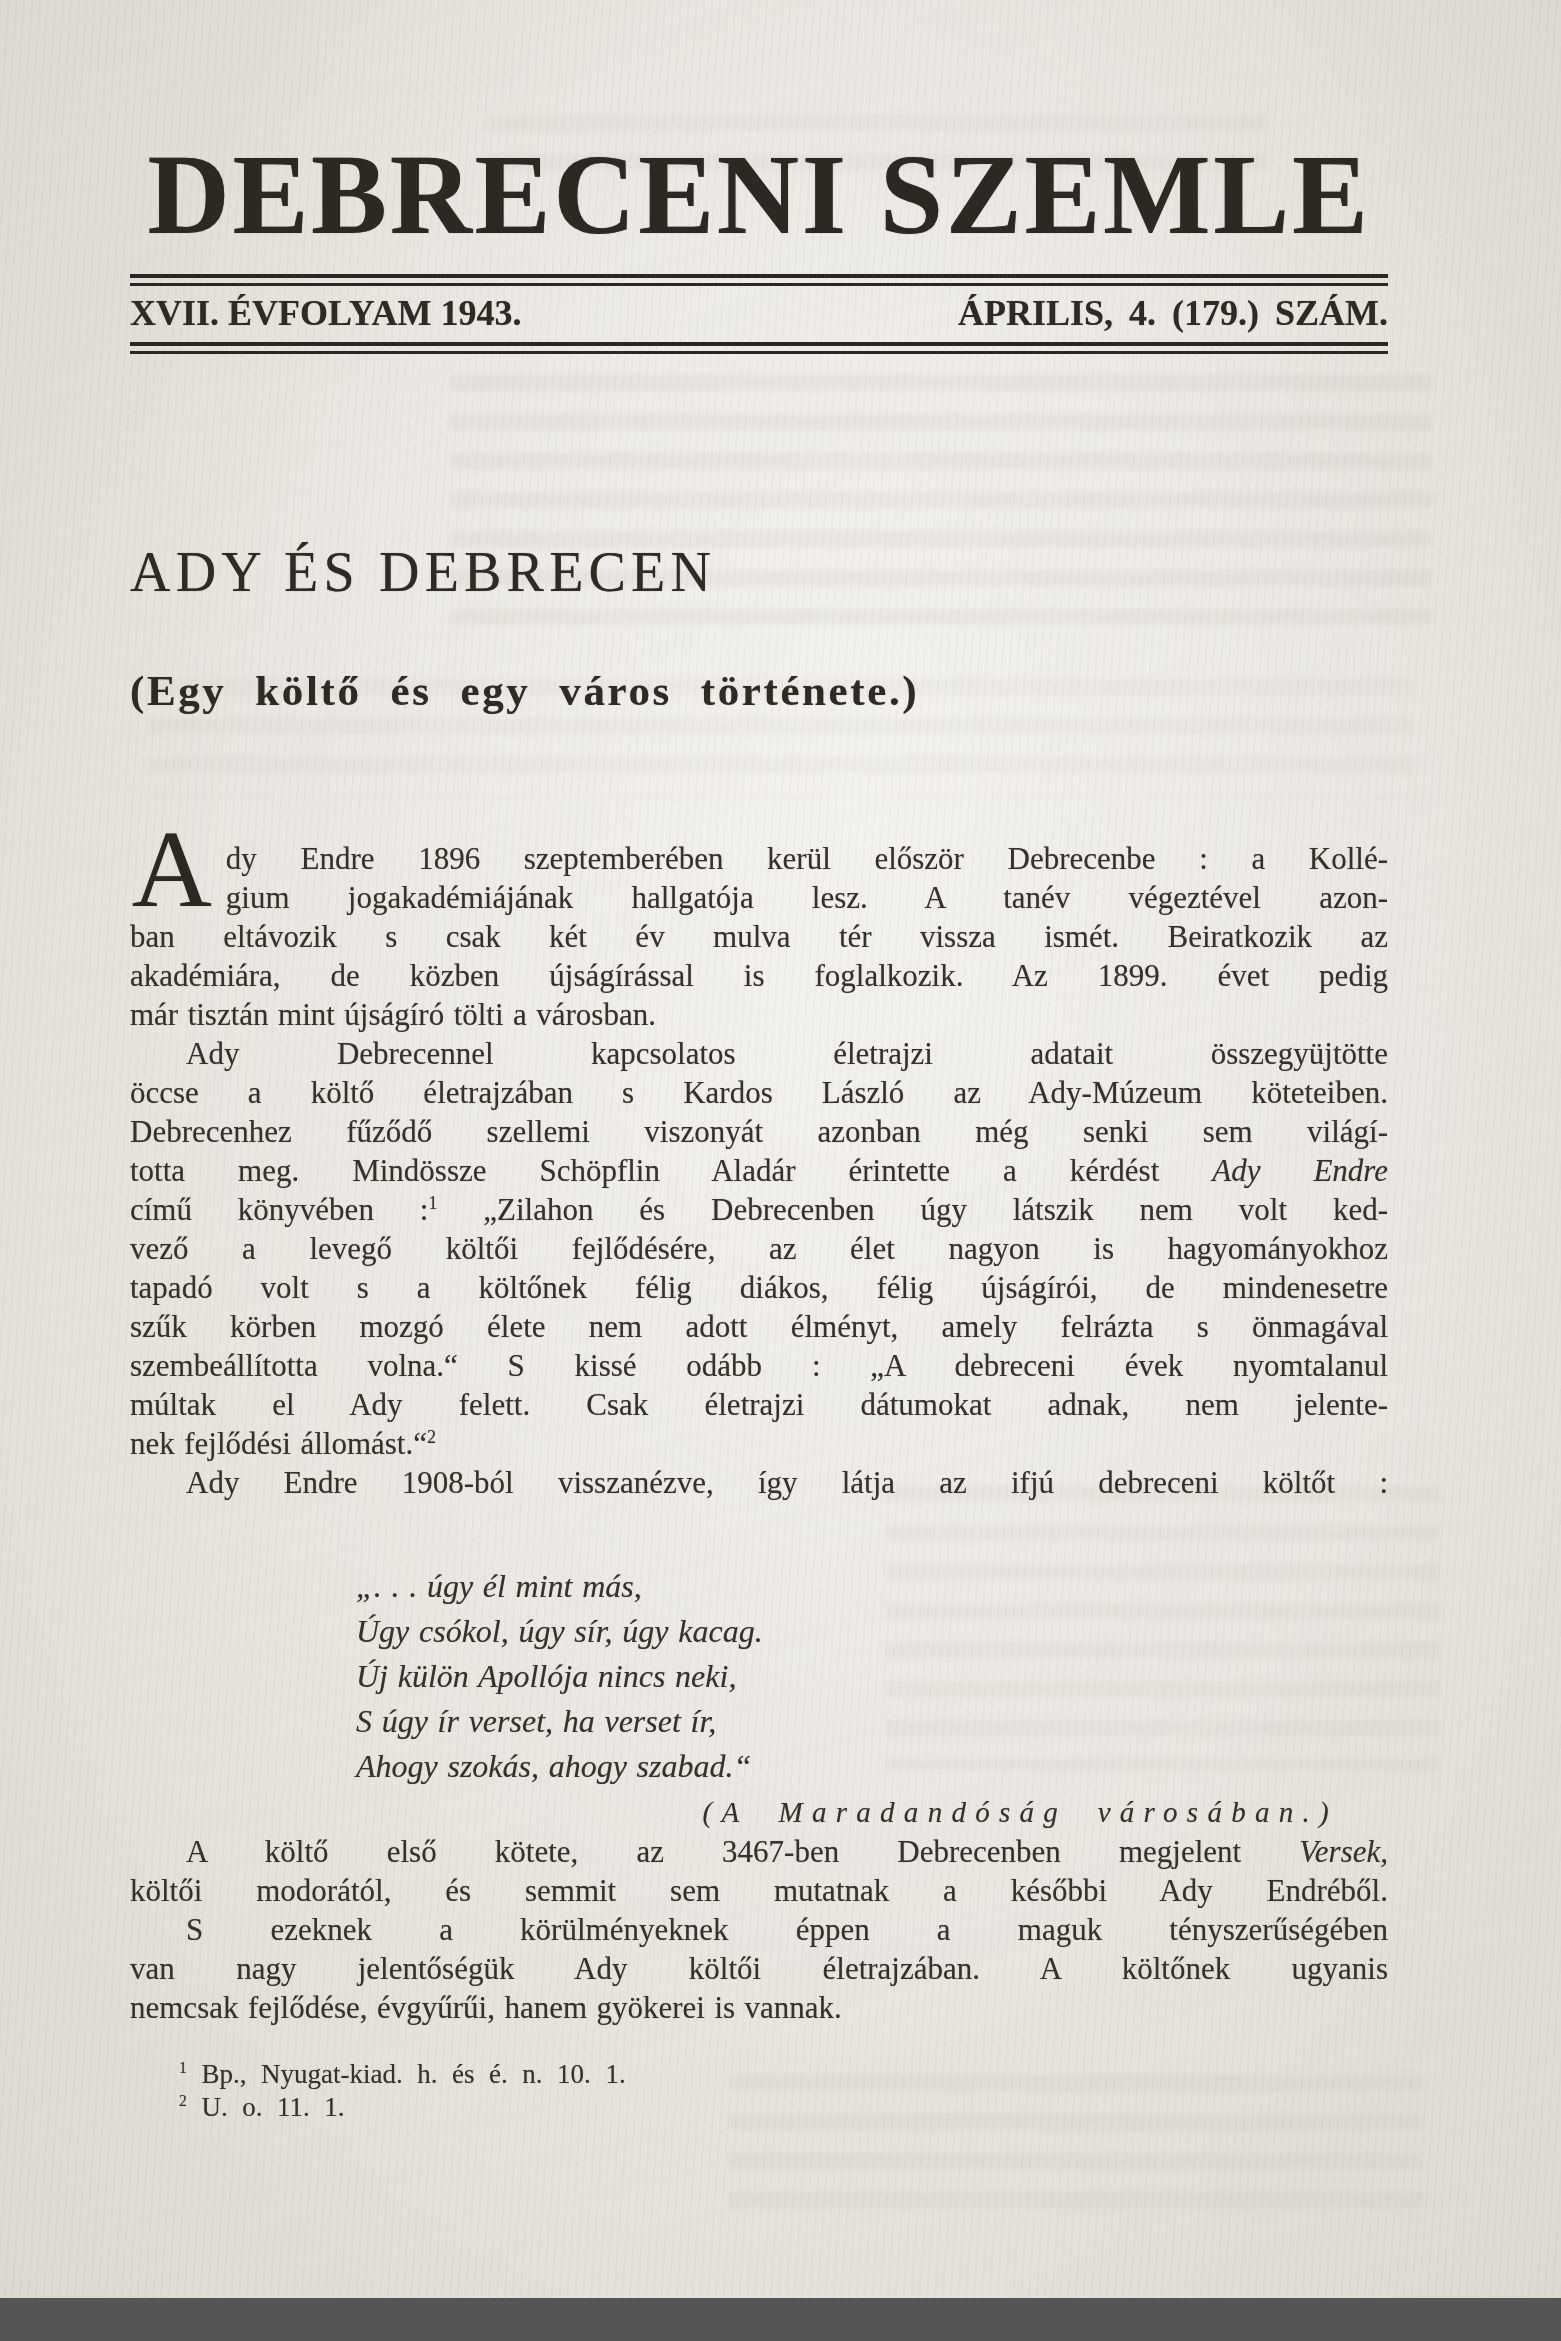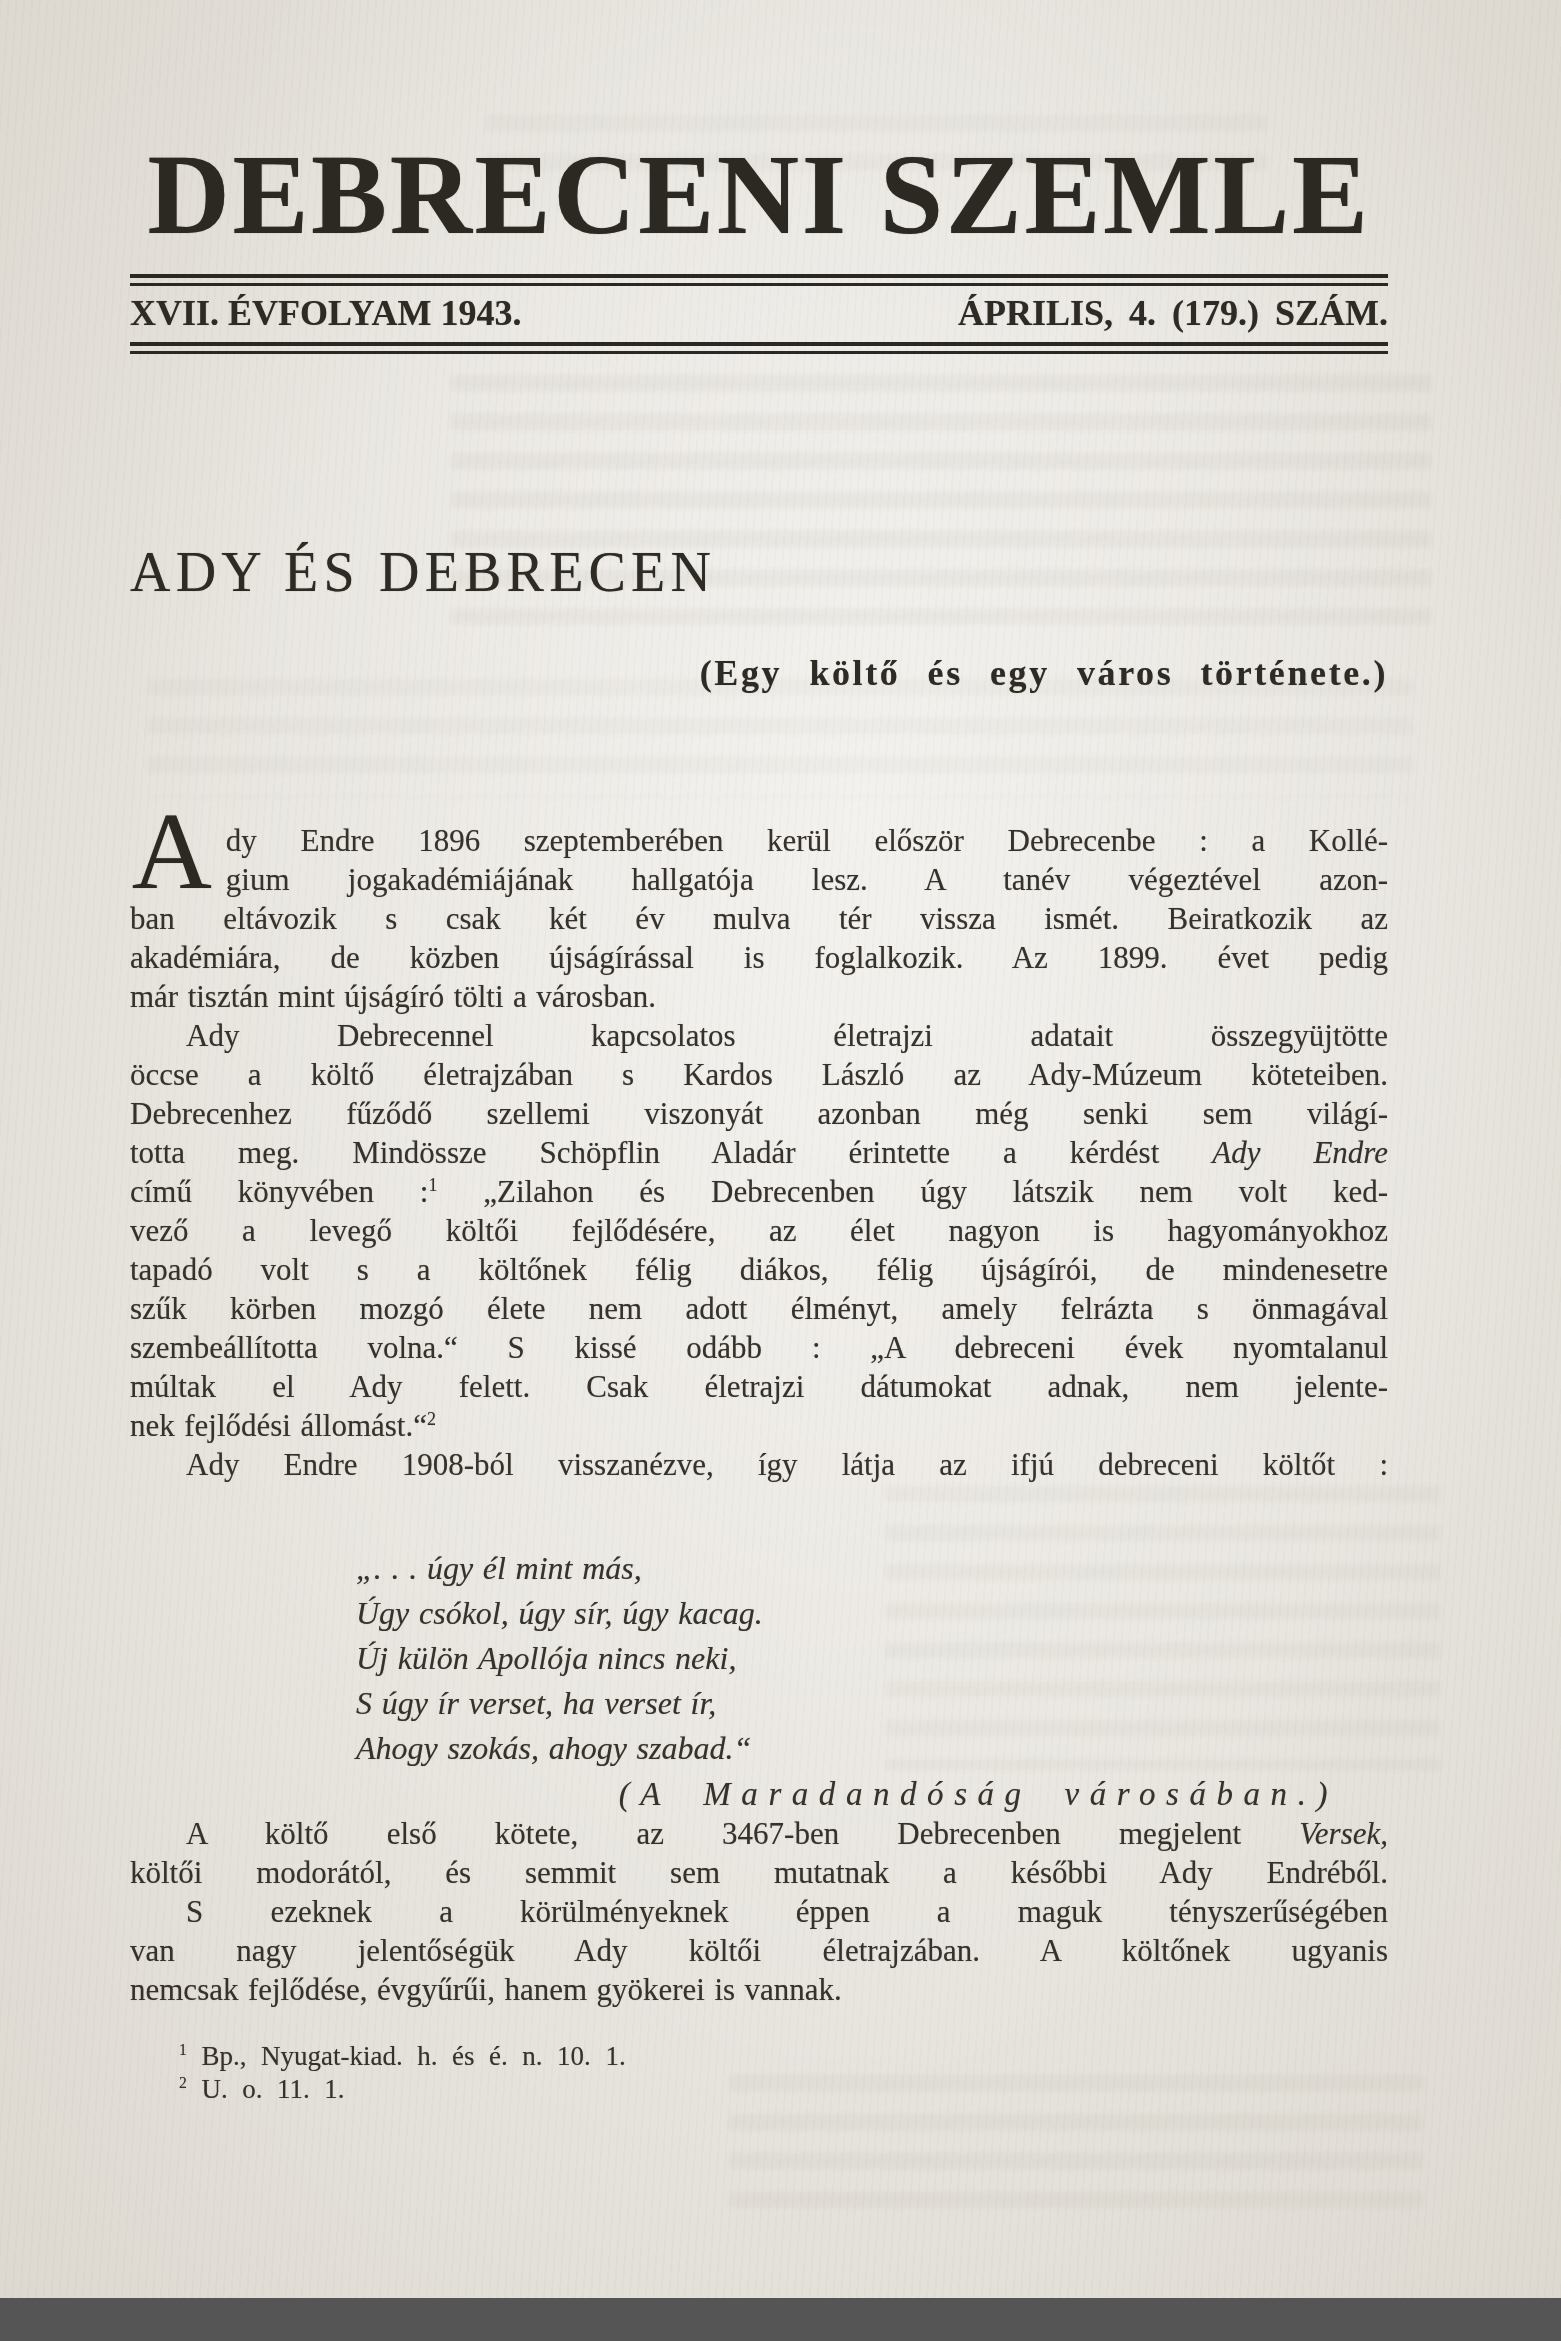--- a/index.html
+++ b/index.html
@@ -40,42 +40,42 @@
     font-size:36px;font-weight:bold;color:#2e2b24;
     text-shadow:0 0 0.9px rgba(44,41,34,.45);
   }
   .mast-right{word-spacing:7px;}
 
   .art-title{
     margin:186px 0 0 0;font-size:56px;font-weight:400;letter-spacing:5.2px;
     line-height:64px;color:#2e2b25;text-shadow:0 0 0.9px rgba(44,41,34,.6);
   }
   .art-subtitle{
-    margin-top:48px;line-height:42px;text-align:right;
-    font-size:36px;font-weight:bold;letter-spacing:2.6px;word-spacing:15.6px;
+    margin-top:66px;line-height:42px;text-align:left;
+    font-size:43px;font-weight:bold;letter-spacing:2.6px;word-spacing:15.6px;
     color:#2e2b25;text-shadow:0 0 0.9px rgba(44,41,34,.4);
   }
 
   .body-text{margin-top:127px;font-size:31px;word-spacing:1.7px;
     text-shadow:0 0 0.9px rgba(50,45,38,.42);}
   .block{margin:0;}
   .line{line-height:39px;text-align:justify;text-align-last:justify;white-space:nowrap;}
   .line.last{text-align-last:left;}
   .line.indent{text-indent:56px;}
   .it{font-style:italic;}
   sup{font-size:0.58em;line-height:0;}
 
   .dropcap{
     float:left;font-size:111px;line-height:43px;margin:8.7px 14px 0 1.7px;
     color:#2c2922;text-shadow:0 0 0.9px rgba(44,41,34,.5);
   }
 
   .poem{margin:62px 0 0 226px;font-size:32px;}
   .poem .line{line-height:45px;text-align:center;text-align-last:left;}
-  .attribution{margin-top:3.5px;font-size:33px;}
+  .attribution{margin-top:3.5px;font-size:29px;}
   .attribution .line{line-height:40px;text-align:right;text-align-last:right;
     padding-right:50px;letter-spacing:0.32em;word-spacing:14px;}
 
   .footnotes{margin-top:31px;font-size:27px;word-spacing:7.8px;
     text-shadow:0 0 0.9px rgba(50,45,38,.4);}
   .footnotes .line{line-height:33px;text-align:center;text-align-last:left;text-indent:49px;}
 </style>
 </head>
 <body>
 

